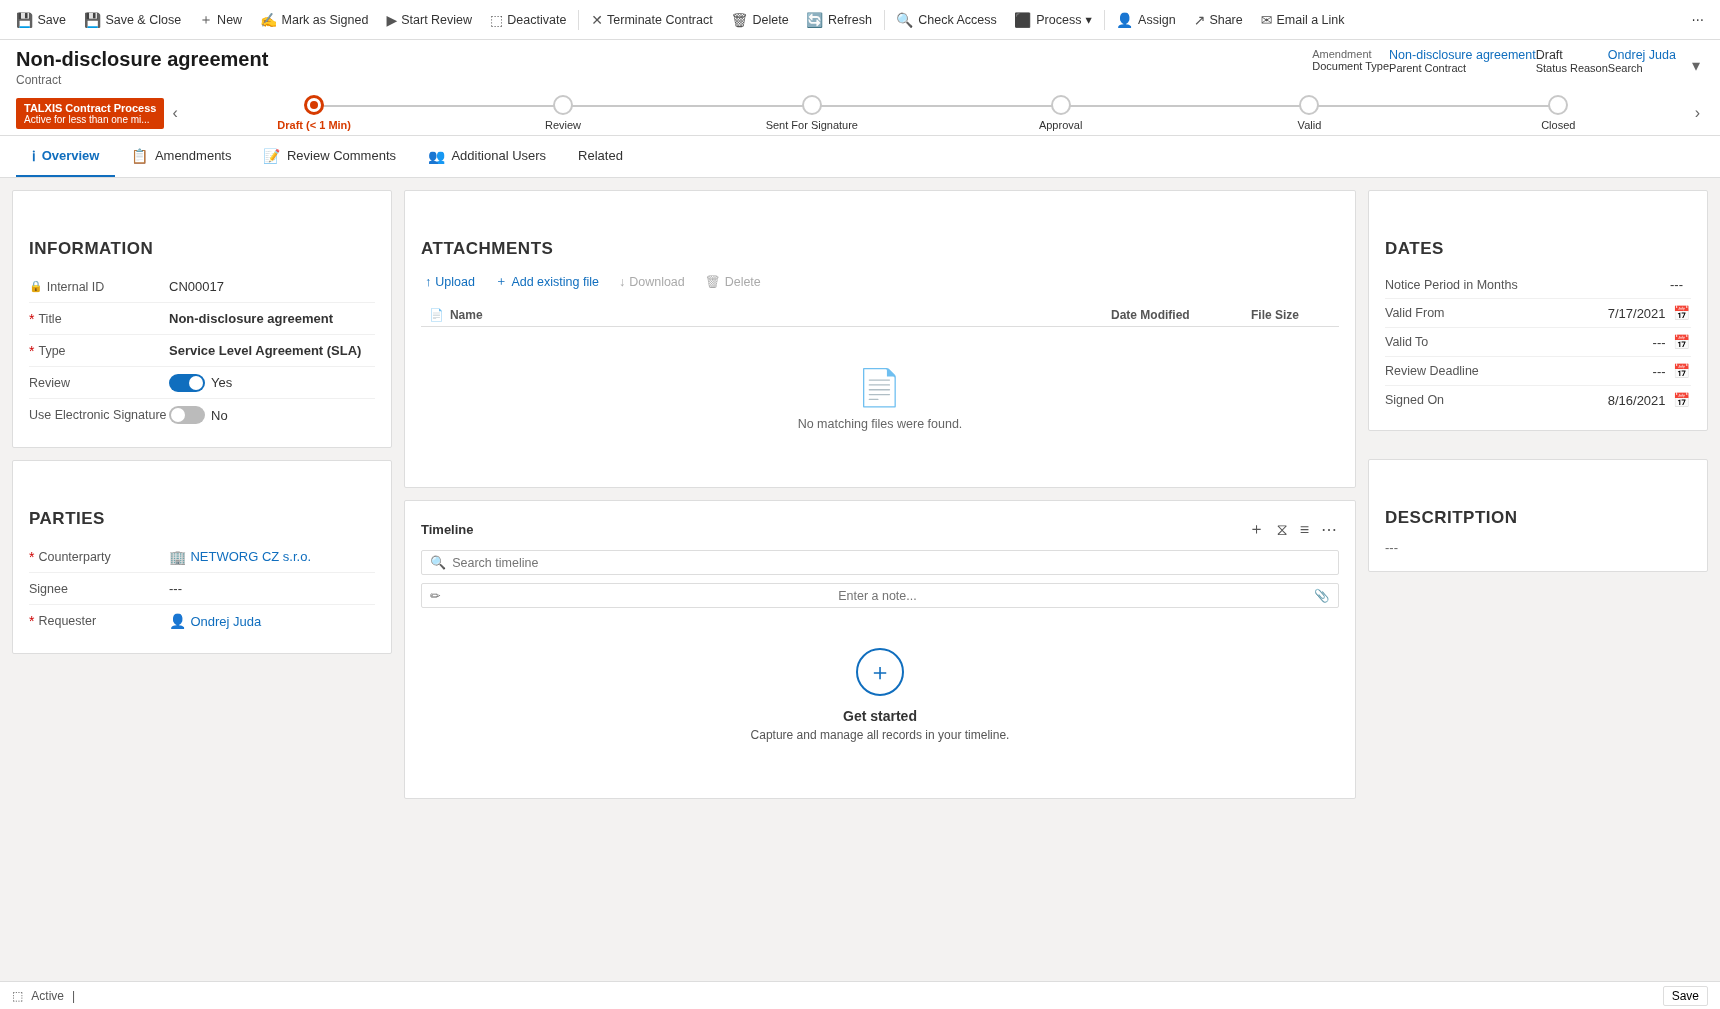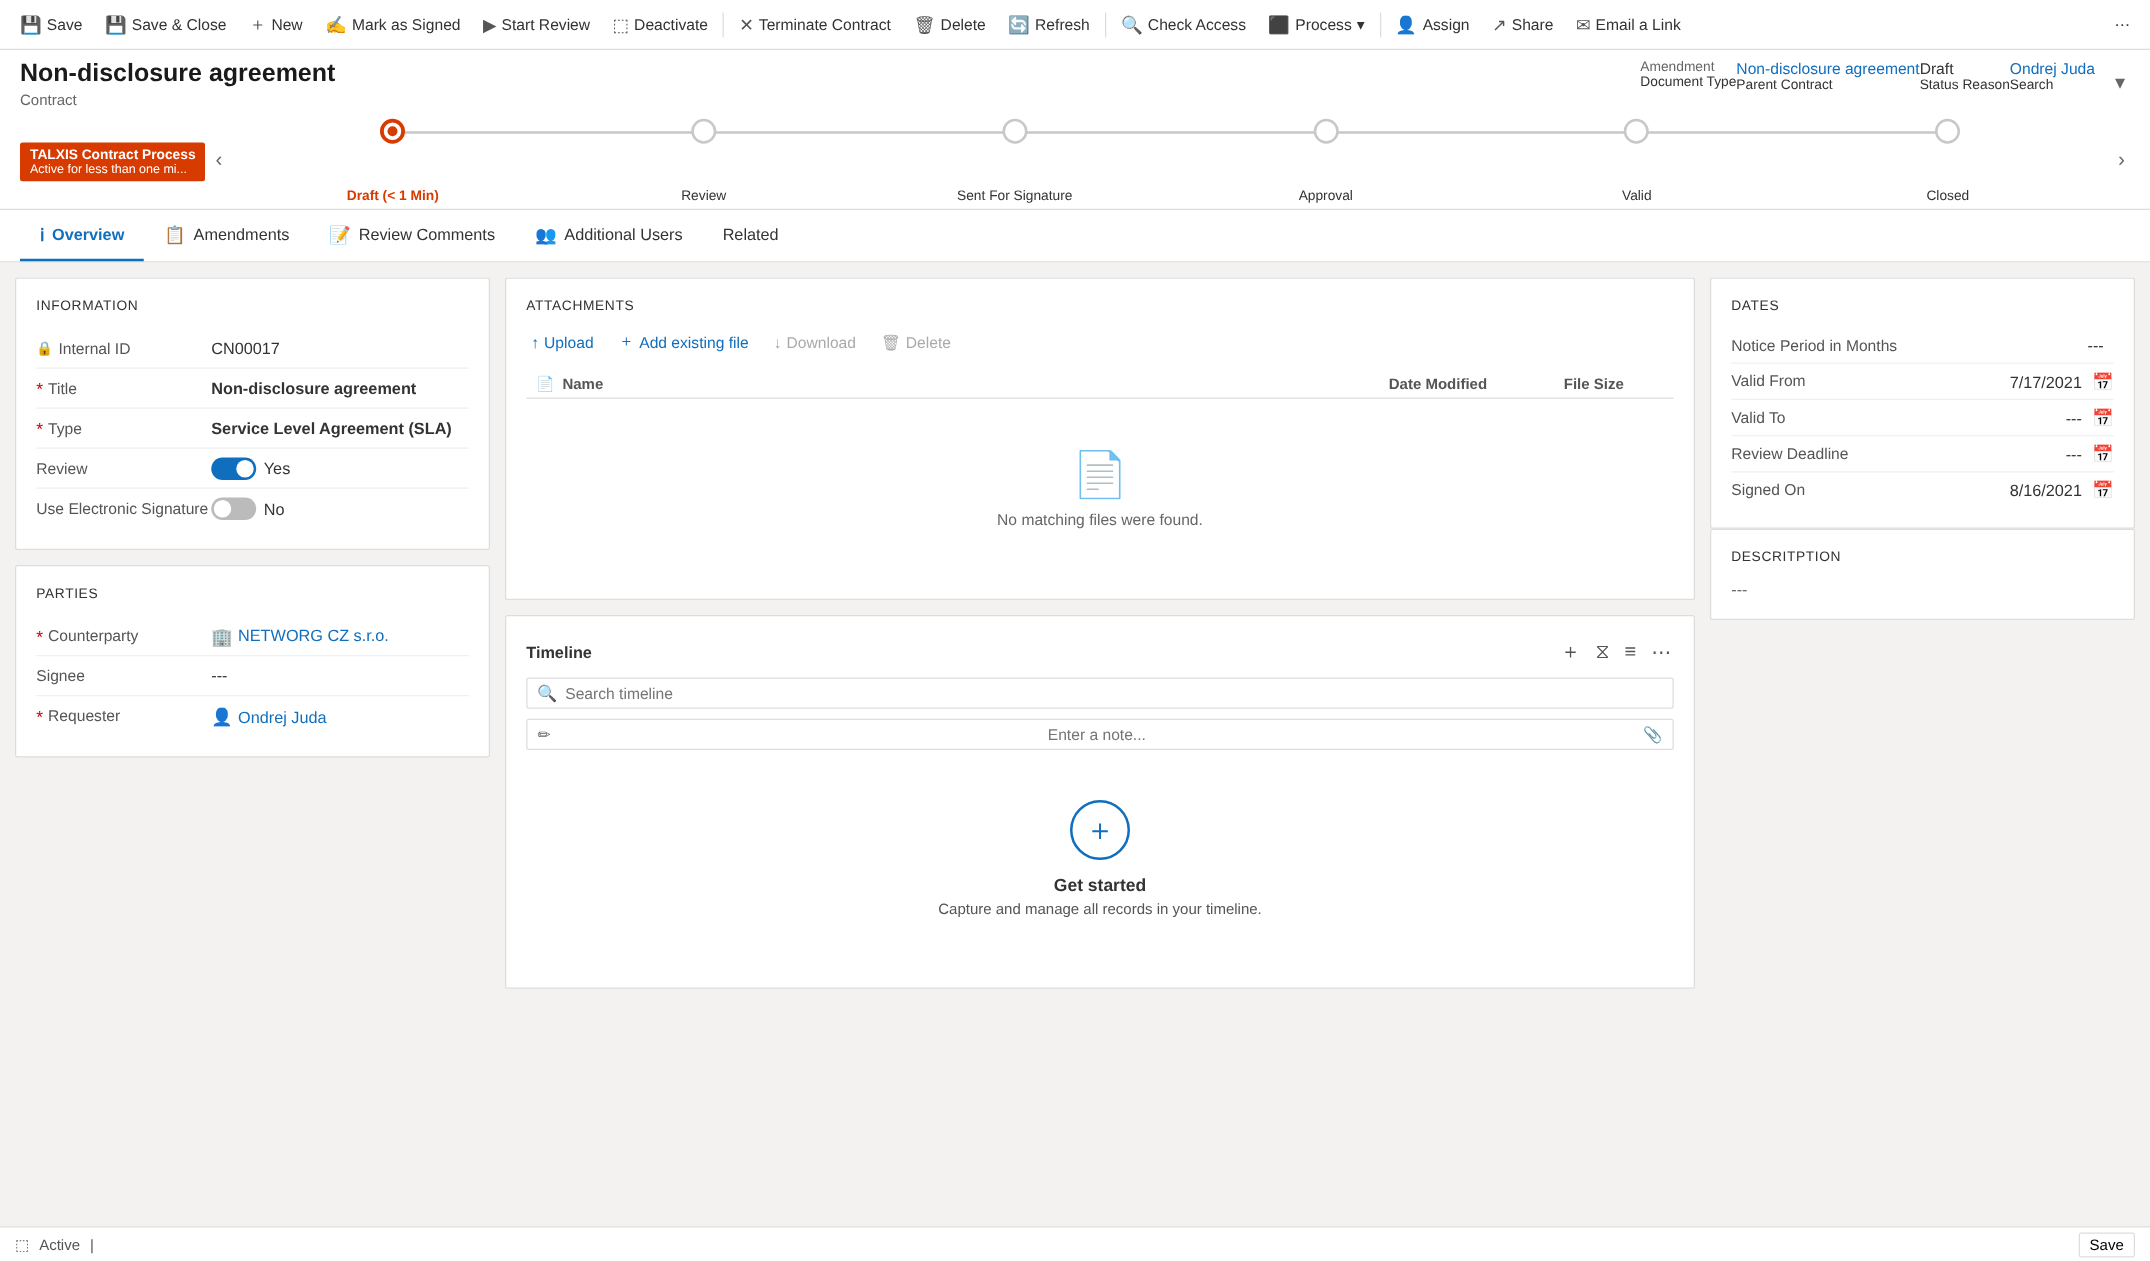--- a/index.html
+++ b/index.html
@@ -86,21 +86,20 @@
       flex: 1;
       justify-content: space-between;
       padding: 0 8px;
     }
     .process-step {
       display: flex;
       flex-direction: column;
       align-items: center;
       position: relative;
       flex: 1;
-      gap: 32px;
     }
     .process-step:not(:last-child)::after {
       content: '';
       position: absolute;
       top: 10px;
       left: 50%;
       width: 100%;
       height: 2px;
       background: #c8c8c8;
       z-index: 0;
@@ -201,38 +200,39 @@
       gap: 12px;
       overflow-y: auto;
     }
 
     
     .right-panel {
       width: 340px;
       flex-shrink: 0;
       display: flex;
       flex-direction: column;
-      gap: 0;
+      gap: 28px;
       overflow-y: auto;
     }
 
     
     .card {
       background: #fff;
       border: 1px solid #ddd;
       border-radius: 2px;
       padding: 16px;
     }
     .card-title {
-      font-size: 11px;
-      font-weight: 400;
+      font-size: 17px;
+      font-weight: 700;
       letter-spacing: 0.5px;
       color: #333;
       margin-bottom: 12px;
       text-transform: uppercase;
+      margin-top: 32px;
     }
 
     
     .form-row {
       display: flex;
       align-items: center;
       padding: 6px 0;
       border-bottom: 1px solid #f0f0f0;
       min-height: 32px;
     }

